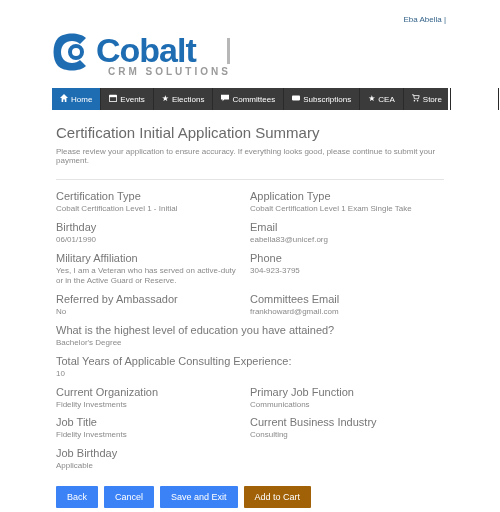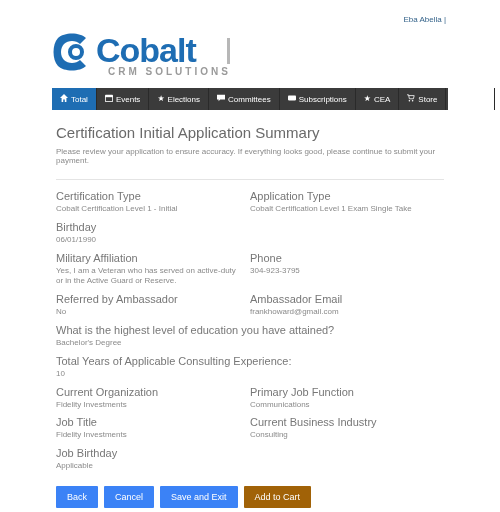--- a/index.html
+++ b/index.html
@@ -46,21 +46,21 @@
       <rect x="175" y="10" width="3" height="26" fill="#b7b7b7"></rect>
       <text x="56" y="47" font-family="Arial, sans-serif" font-size="10" font-weight="600" fill="#9a9a9a" letter-spacing="3">CRM SOLUTIONS</text>
     </svg>
   </div>
 
   <div class="nav">
     <div class="nav-item active">
       <span class="icon"><svg width="8" height="8" viewBox="0 0 10 10">
             <path d="M5 0 L10 5 L8 5 L8 10 L6 10 L6 7 L4 7 L4 10 L2 10 L2 5 L0 5 Z" fill="#fff"></path>
           </svg></span>
-      <span>Total</span>
+      <span>Home</span>
     </div>
     <div class="nav-item">
       <span class="icon"><svg width="8" height="8" viewBox="0 0 10 10">
             <rect x="0" y="1" width="10" height="9" rx="1" fill="#fff"></rect>
             <rect x="1" y="4" width="8" height="5" fill="#3b3b3b"></rect>
           </svg></span>
       <span>Events</span>
     </div>
     <div class="nav-item">
       <span class="icon">★</span>
@@ -118,40 +118,44 @@
         <div class="label">Application Type</div>
         <div class="value">Cobalt Certification Level 1 Exam Single Take</div>
       </div>
     </div>
 
     <div class="row">
       <div class="col">
         <div class="label">Birthday</div>
         <div class="value">06/01/1990</div>
       </div>
+      <div class="col">
+        <div class="label">Email</div>
+        <div class="value">eabella83@unicef.org</div>
+      </div>
     </div>
 
     <div class="row">
       <div class="col">
         <div class="label">Military Affiliation</div>
         <div class="value">Yes, I am a Veteran who has served on active-duty or in the Active Guard or Reserve.</div>
       </div>
       <div class="col">
         <div class="label">Phone</div>
         <div class="value">304-923-3795</div>
       </div>
     </div>
 
     <div class="row">
       <div class="col">
         <div class="label">Referred by Ambassador</div>
         <div class="value">No</div>
       </div>
       <div class="col">
-        <div class="label">Ambassador Email</div>
+        <div class="label">Committees Email</div>
         <div class="value">frankhoward@gmail.com</div>
       </div>
     </div>
 
     <div class="row">
       <div class="col full">
         <div class="label">What is the highest level of education you have attained?</div>
         <div class="value">Bachelor's Degree</div>
       </div>
     </div>

